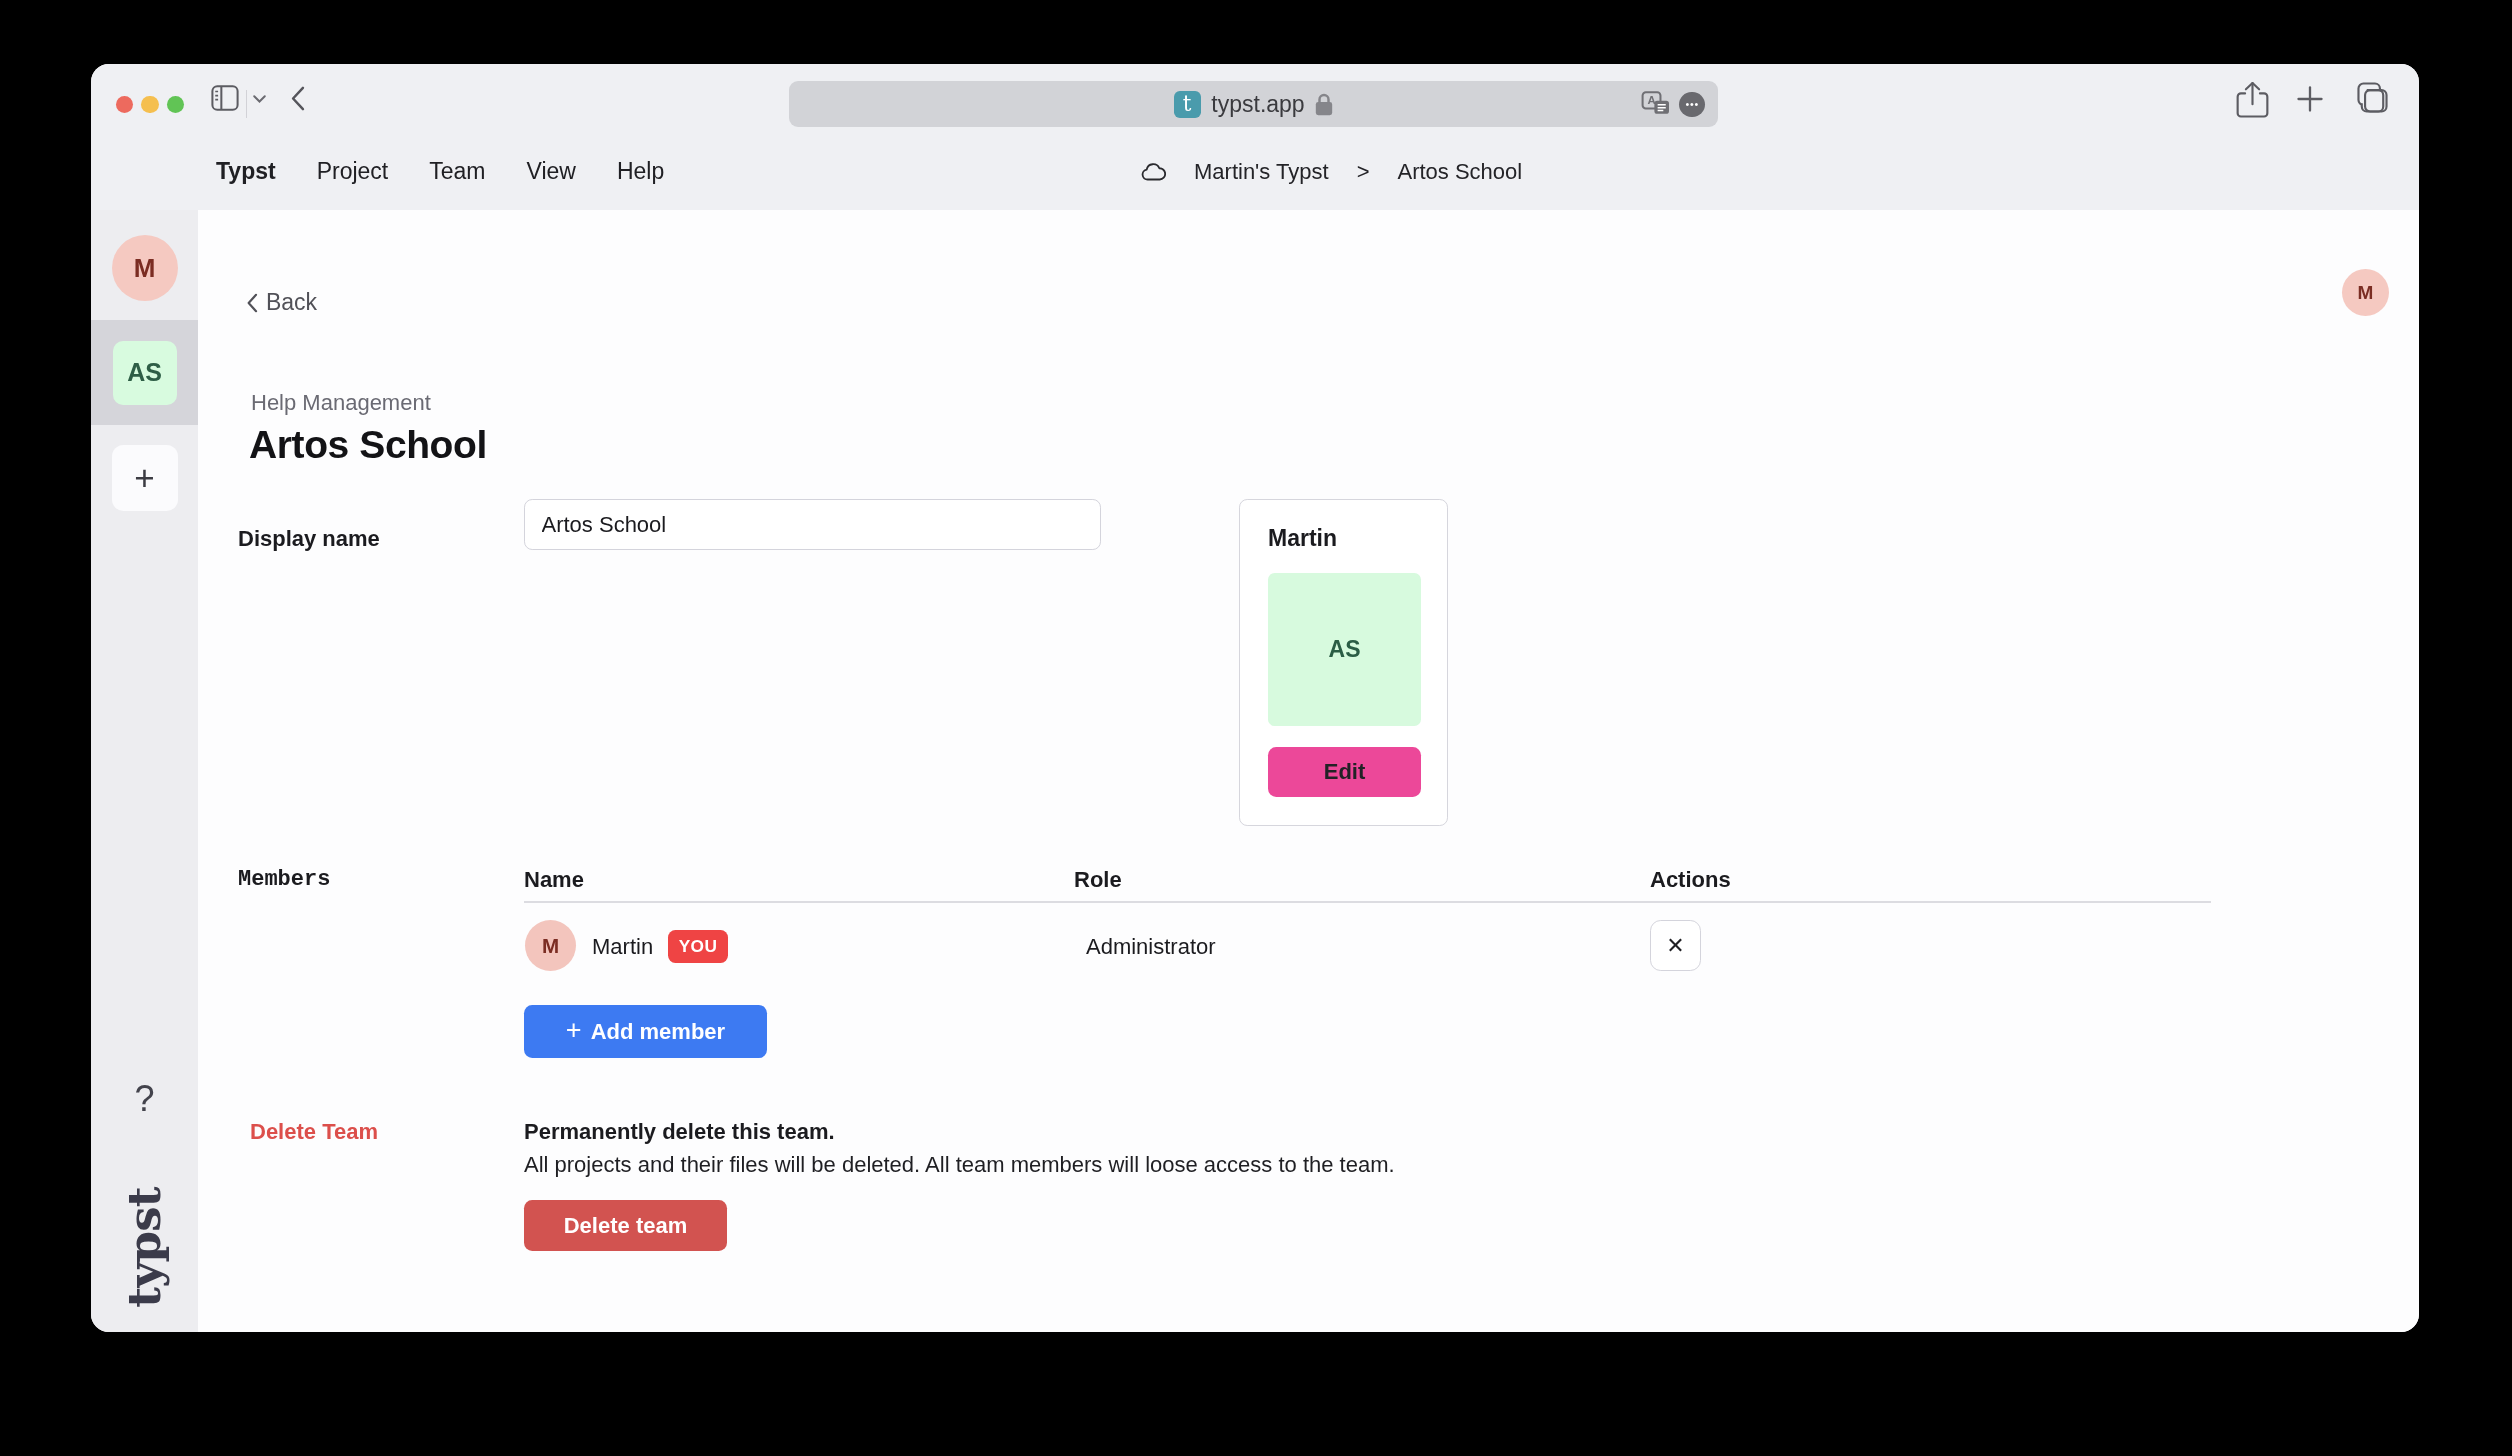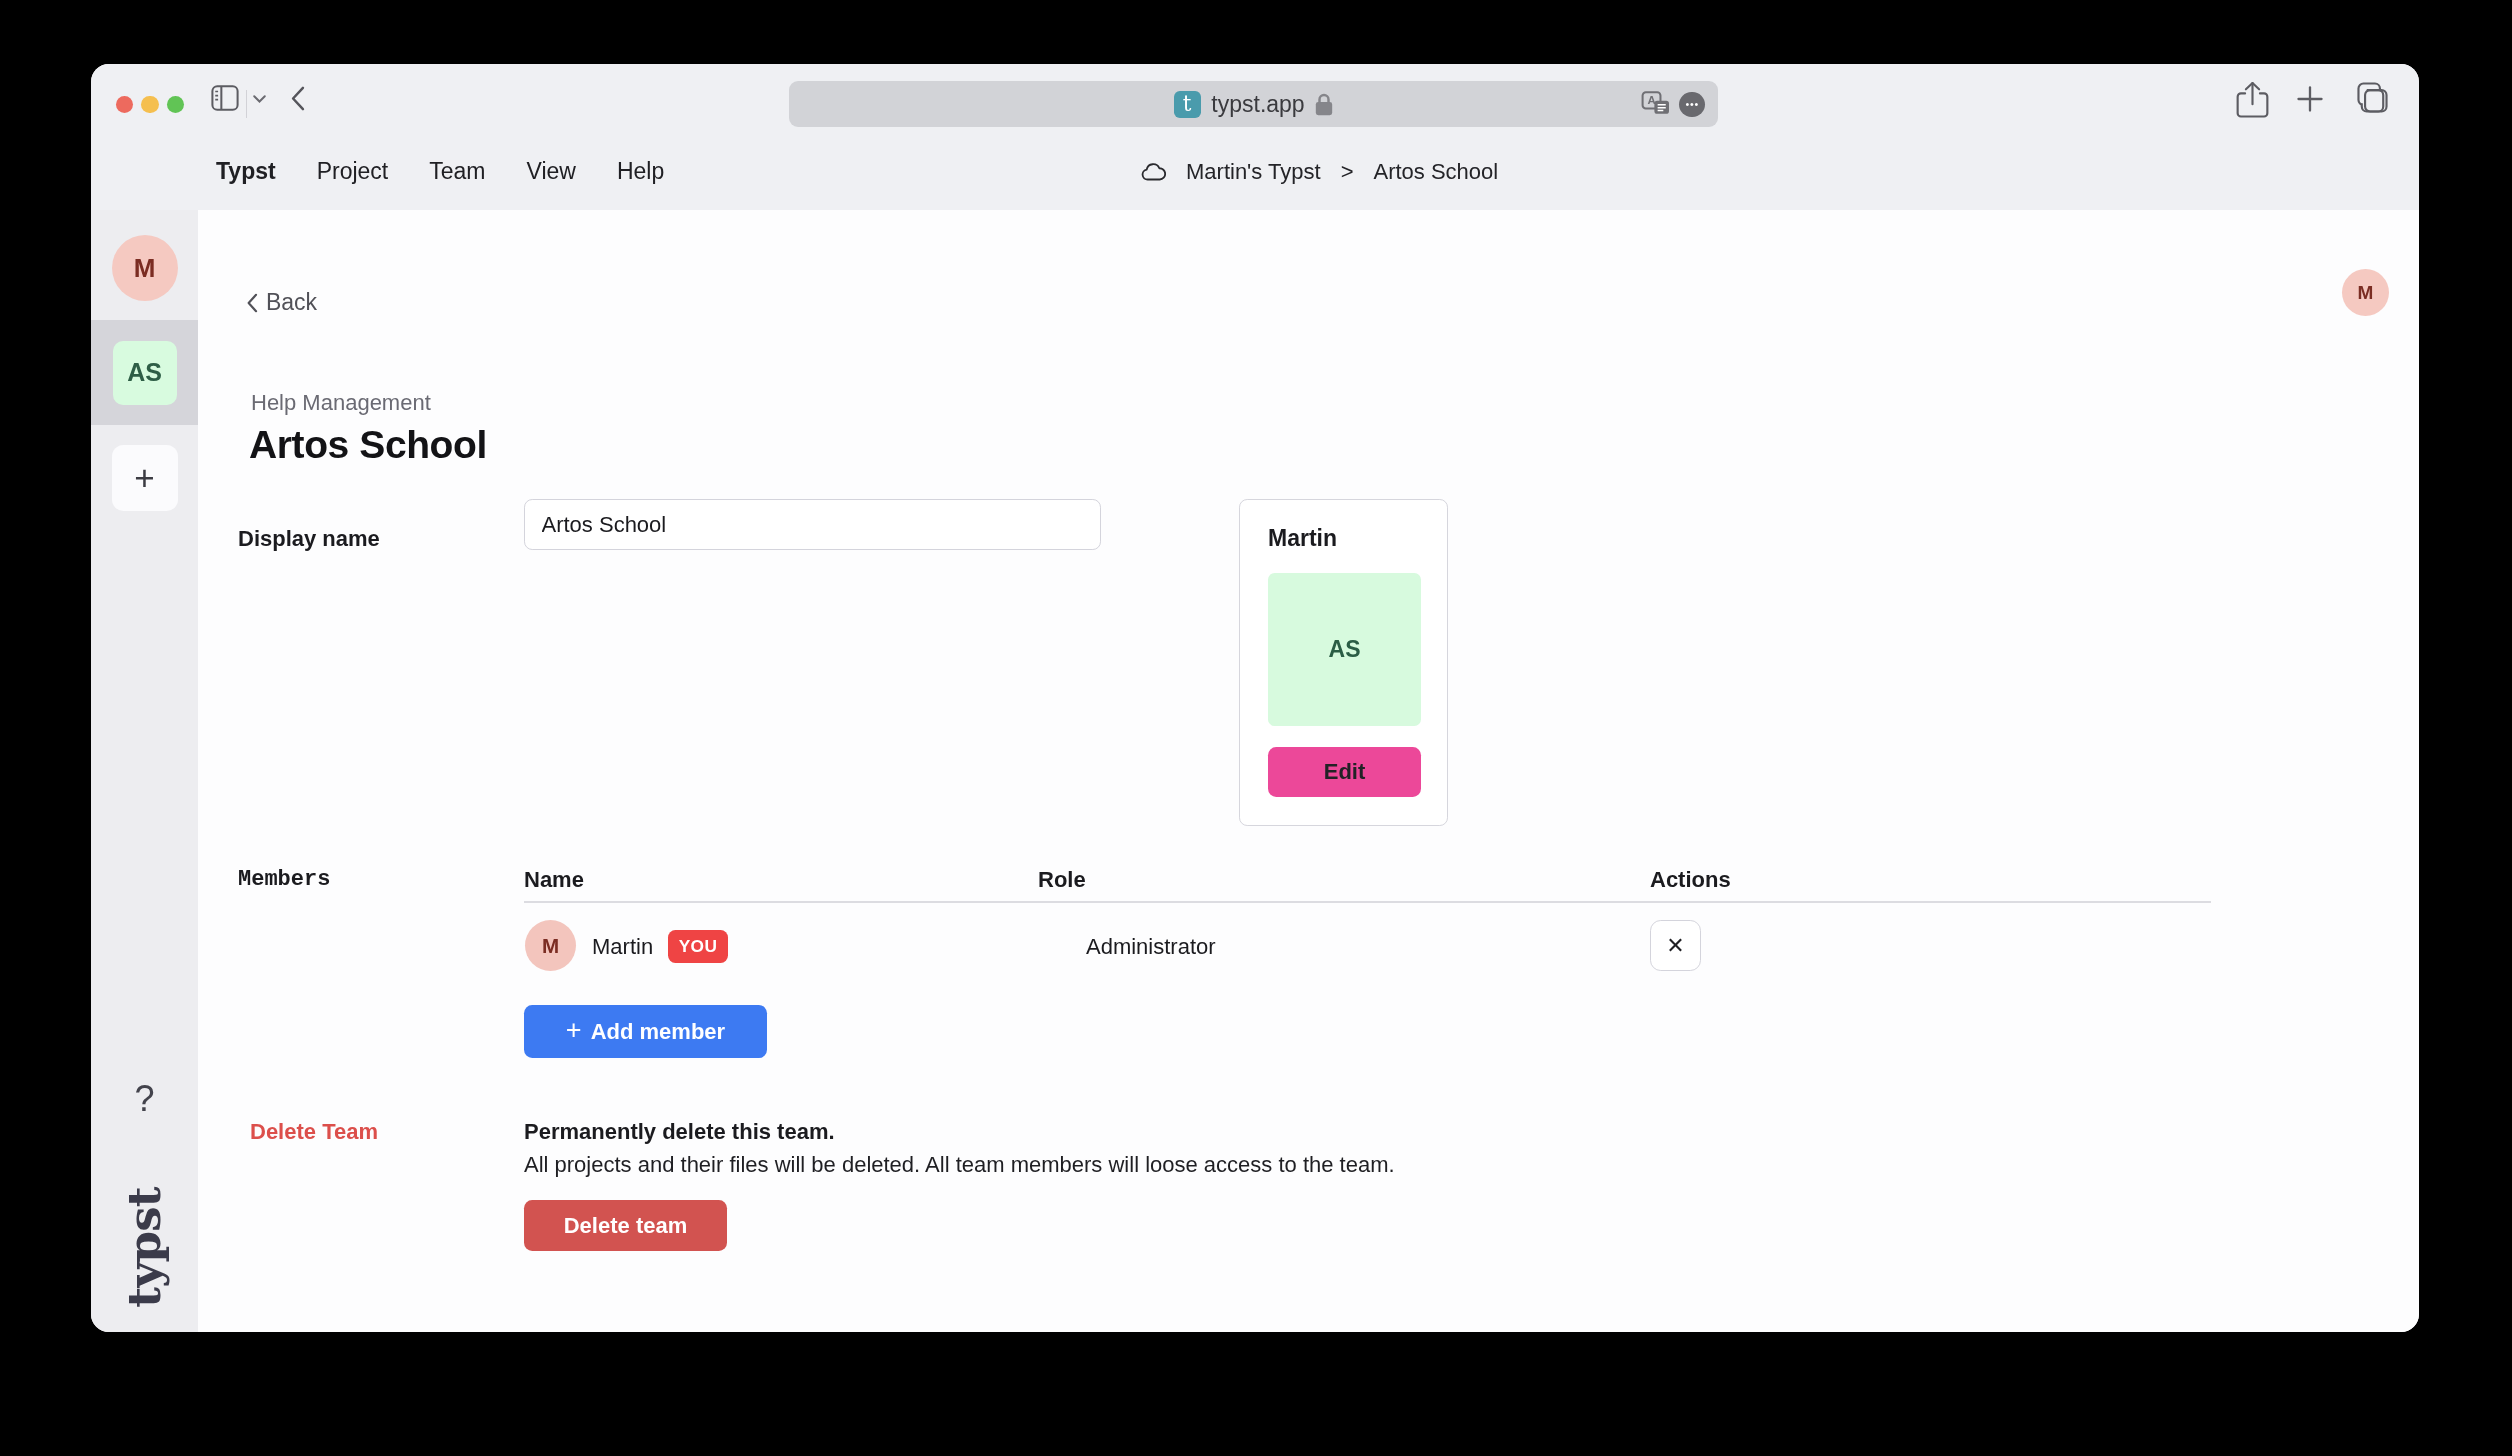--- a/index.html
+++ b/index.html
@@ -30,21 +30,21 @@
   .url-right { position:absolute; right:13px; top:0; height:46px; display:flex; align-items:center; gap:8.2px; }
   .ellipsis-circle { width:25.6px; height:25.6px; border-radius:50%; background:#69696e; color:#fff;
                      display:flex; align-items:center; justify-content:center; font-size:10.7px; letter-spacing:0.8px; }
 
   
   .menustrip { position:relative; height:77px; background:#eff0f3; }
   .menus { position:absolute; left:125px; top:0; height:77px; display:flex; align-items:center; gap:41px; }
   .menus .mi { font-size:23px; color:#202024; }
   .menus .mi.bold { font-weight:bold; }
   .breadcrumb { position:absolute; left:1050px; top:0; height:77px; display:flex; align-items:center;
-                gap:20px; color:#242428; font-size:22px; }
+                gap:28px; color:#242428; font-size:22px; }
 
   
   .appbody { position:relative; display:flex; height:1123px; }
   .sidebar { position:relative; width:107px; background:#ededf0; flex:0 0 107px; }
   .sb-avatar { position:absolute; left:20.6px; top:25px; width:66px; height:66px; border-radius:50%;
                background:#f5c9c1; color:#7b2d23; font-weight:bold; font-size:26px;
                display:flex; align-items:center; justify-content:center; }
   .sb-selected { position:absolute; left:0; top:110px; width:107px; height:105px; background:#d5d5da;
                  display:flex; align-items:center; justify-content:center; }
   .sb-team { width:64px; height:64px; border-radius:10px; background:#d8fbdf; color:#2e5e46;
@@ -244,21 +244,21 @@
         <input class="display-input" type="text" value="Artos School" style="">
 
         <div class="avatar-card">
           <div class="card-title">Martin</div>
           <div class="avatar-big">AS</div>
           <button class="edit-btn">Edit</button>
         </div>
 
         <div class="field-label" style="left:40px; top:657px;font-family:Liberation Mono, monospace;">Members</div>
         <div class="col-header" style="left:326px;">Name</div>
-        <div class="col-header" style="left:840px;">Role</div>
+        <div class="col-header" style="left:876px;">Role</div>
         <div class="col-header" style="left:1452px;">Actions</div>
         <div class="table-divider"></div>
 
         <div>
           <div class="row-avatar">M</div>
           <div class="member-name">Martin</div>
           <div class="you-badge">YOU</div>
           <div class="member-role">Administrator</div>
           <button class="remove-btn">
             <span>✕</span>

